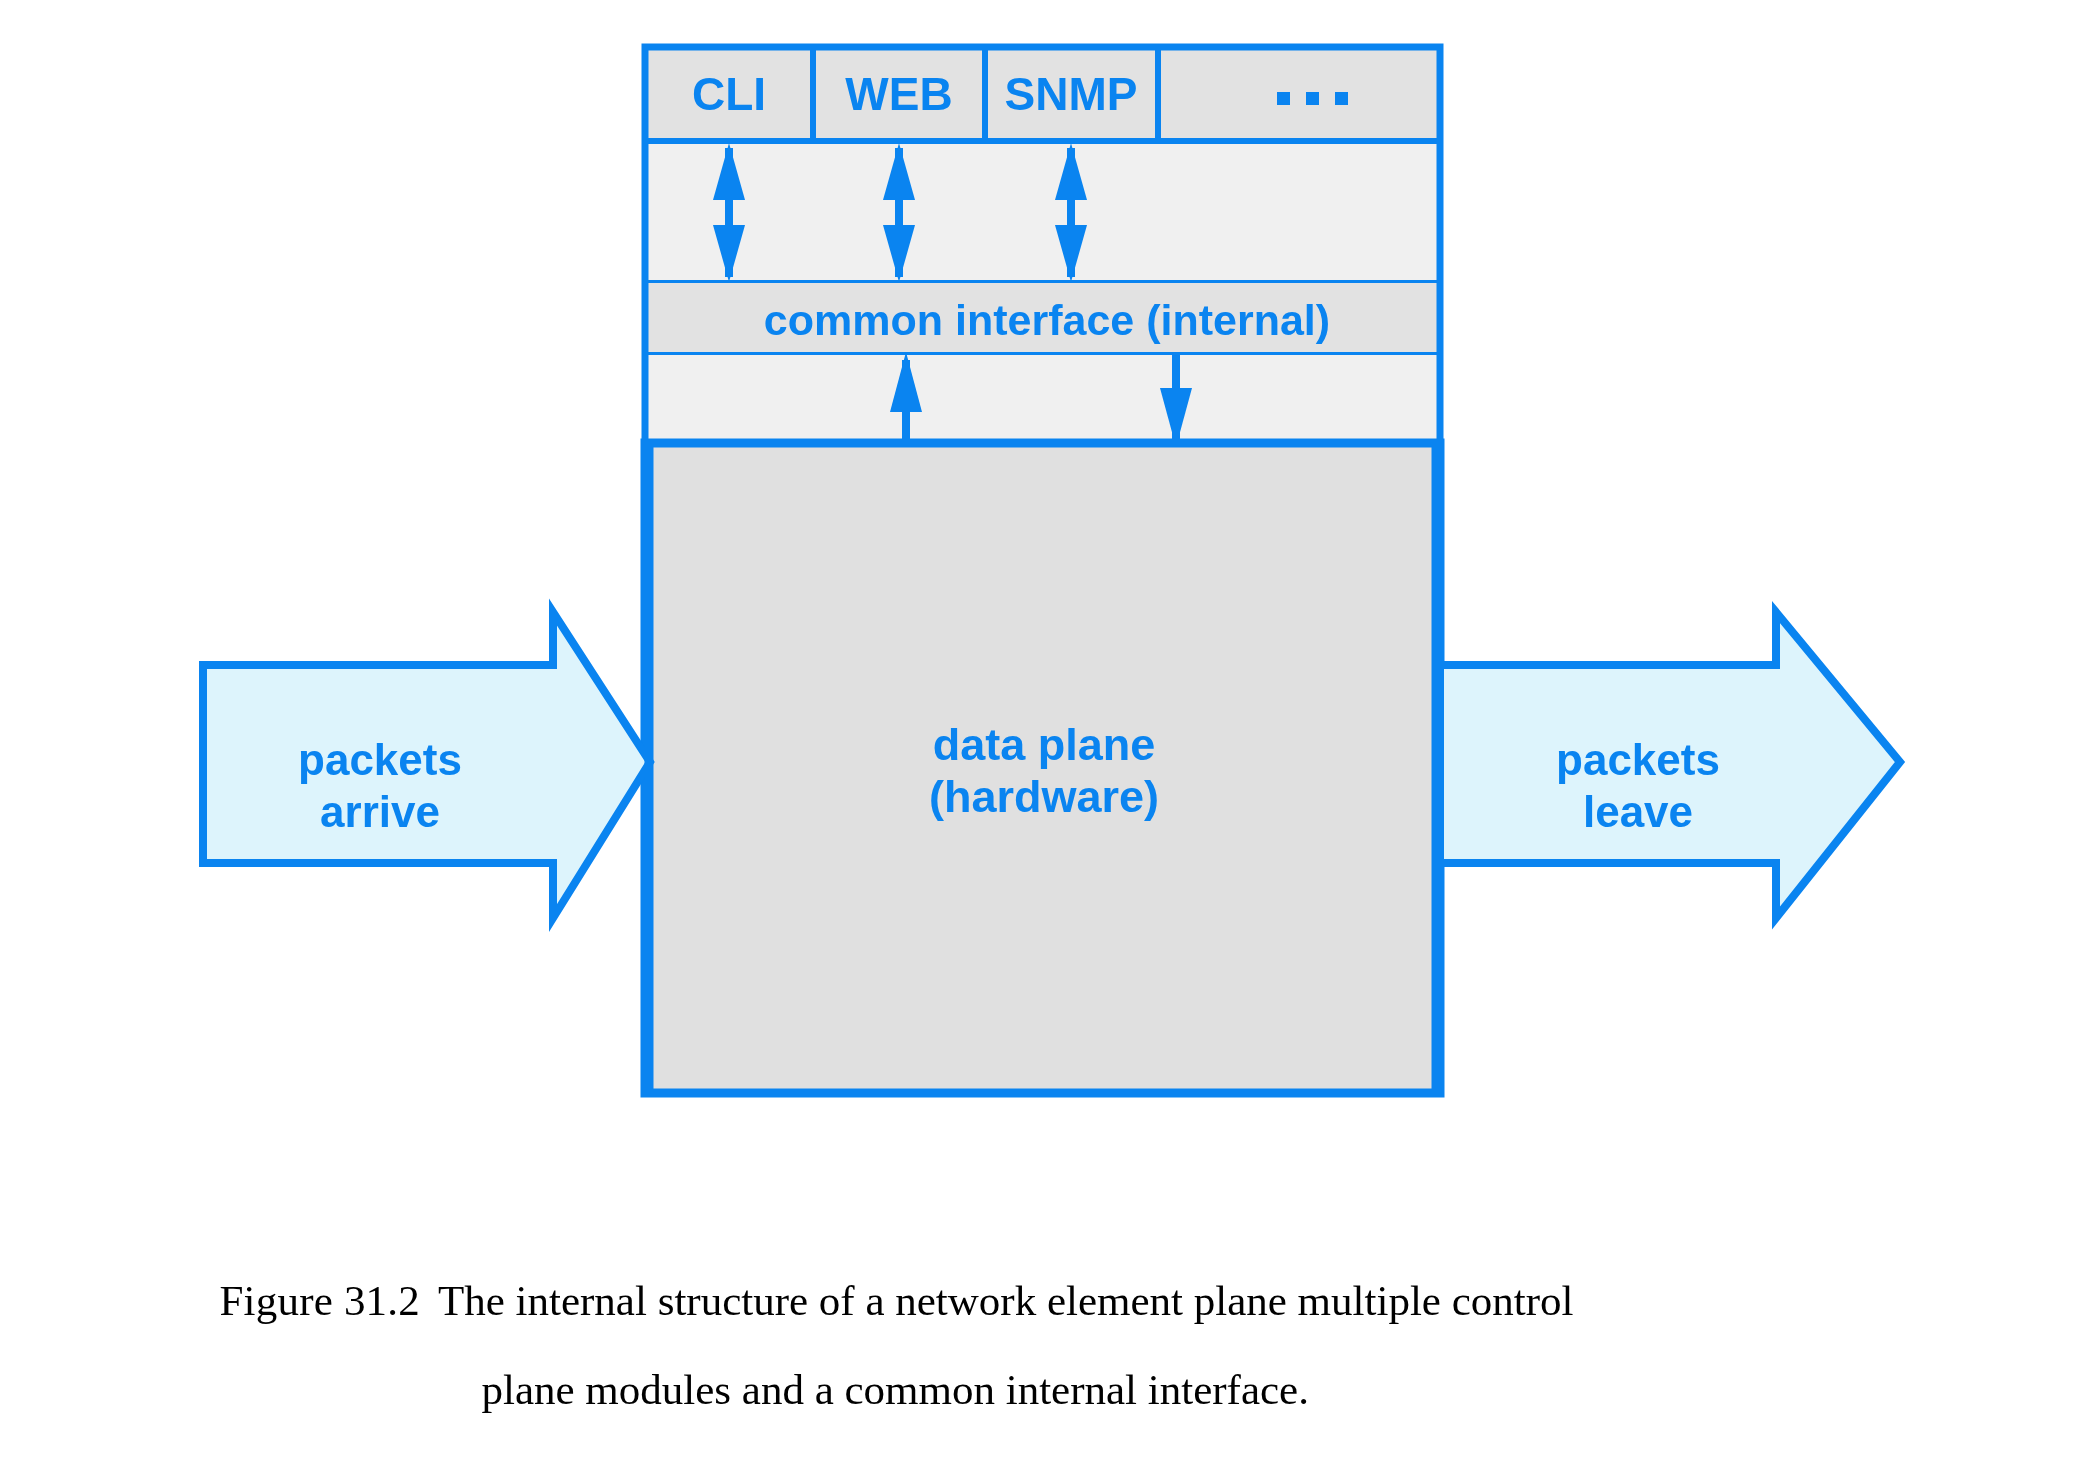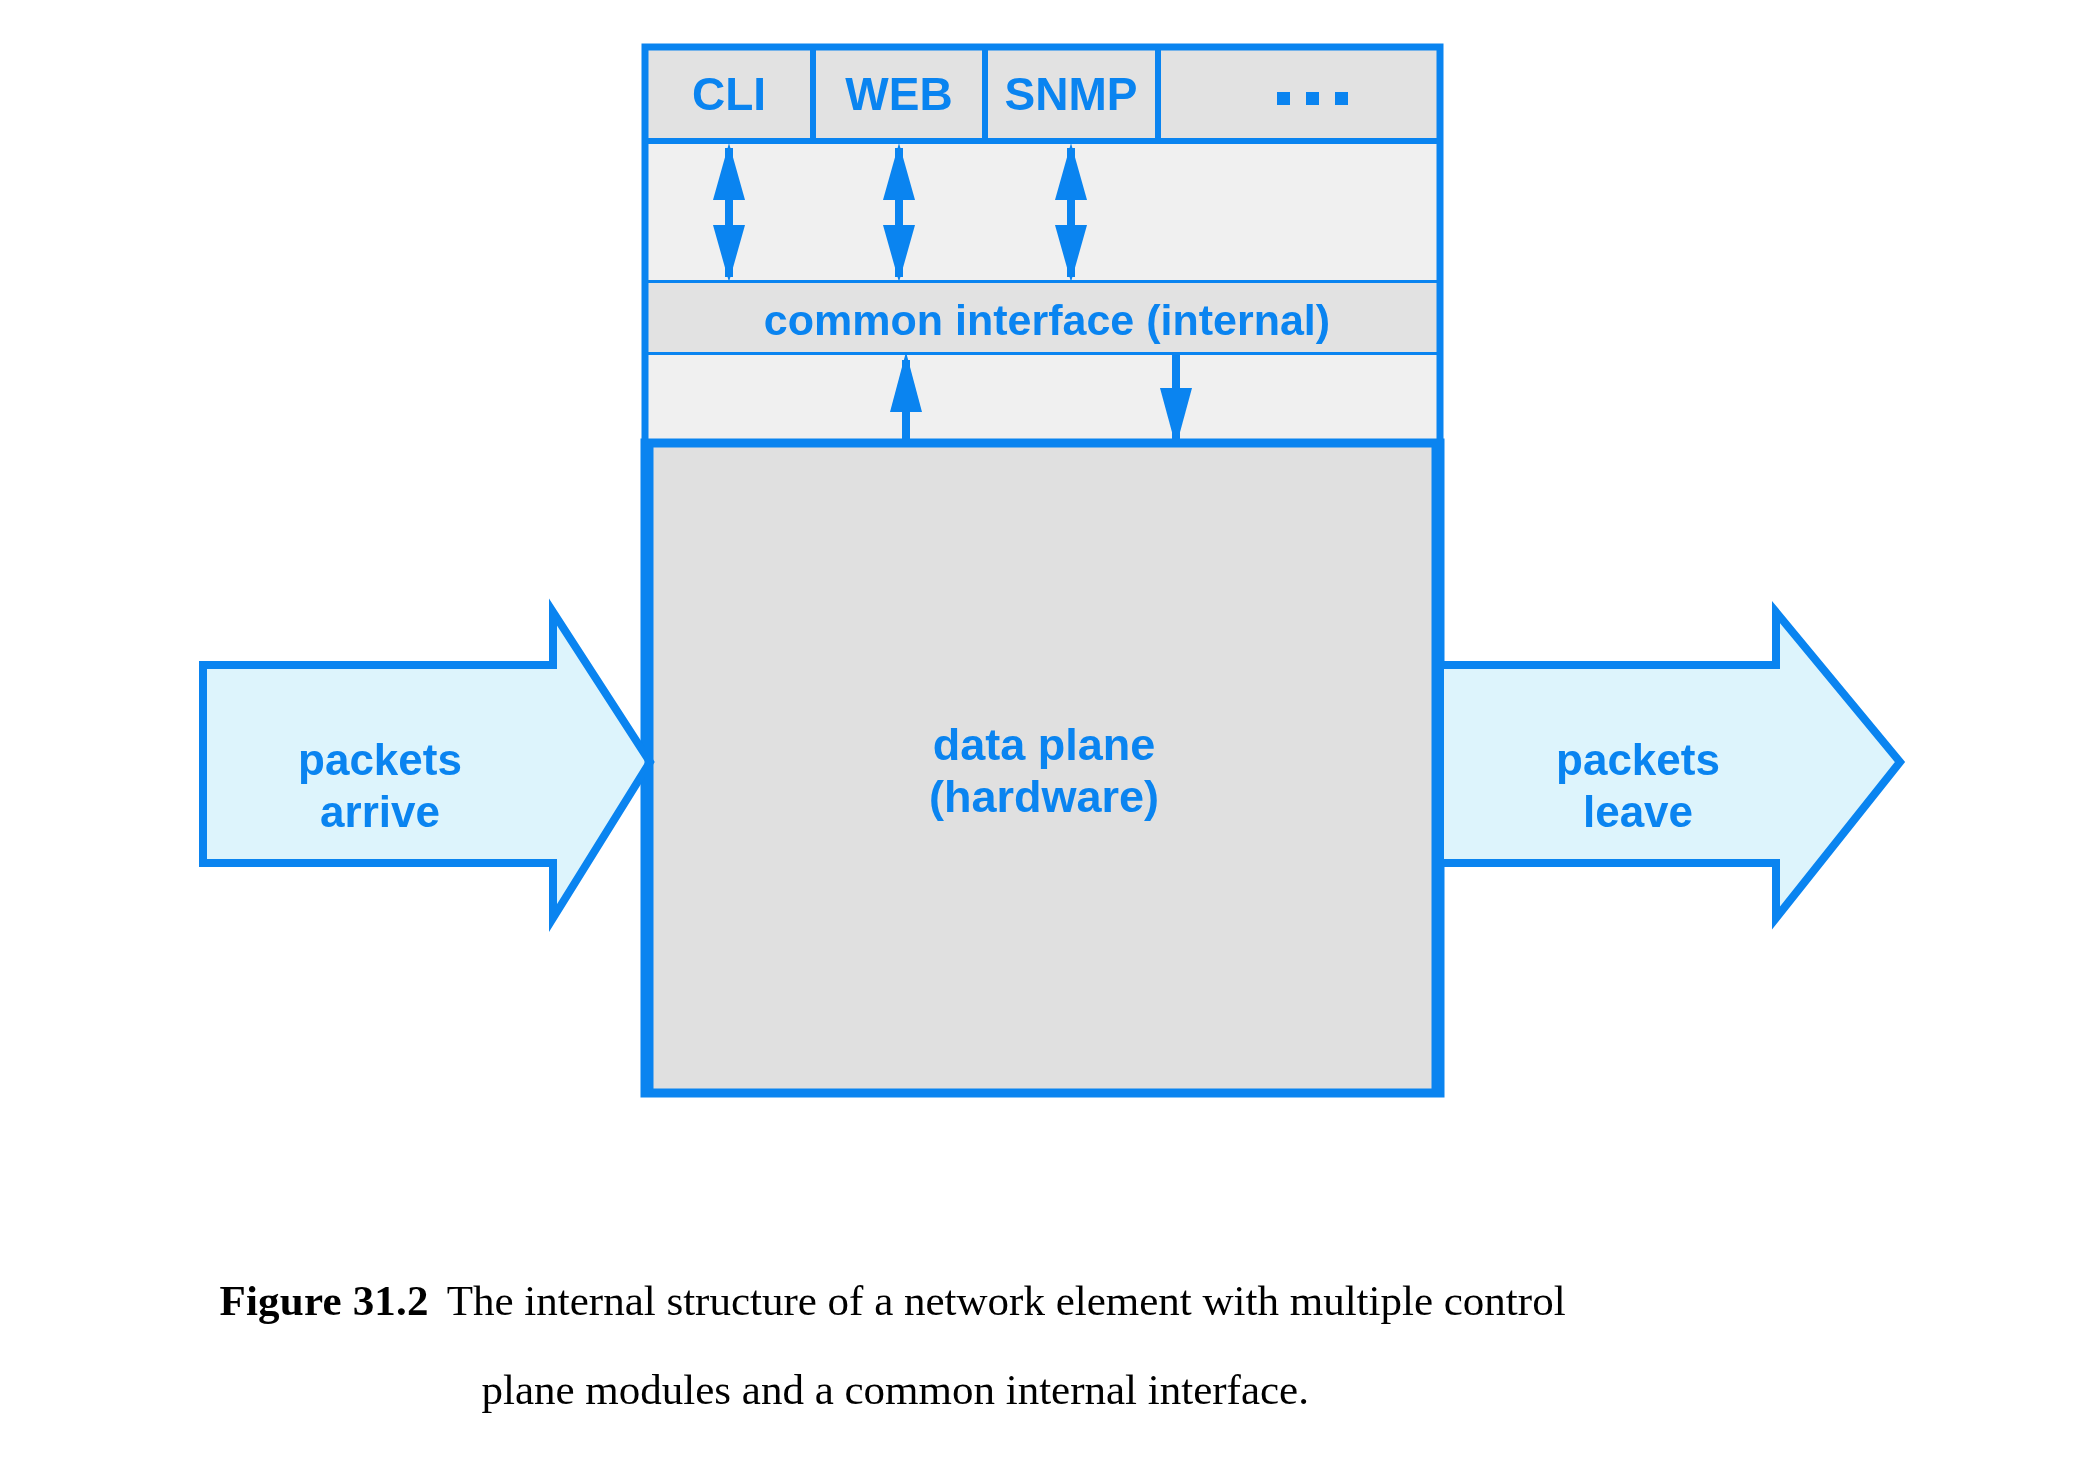--- a/index.html
+++ b/index.html
@@ -48,21 +48,21 @@
     line-height: 1.42;
   }
   .cap-line {
     white-space: nowrap;
   }
   .cap-line.second {
     padding-left: 262px;
     margin-top: 28px;
   }
   .cap-figlabel {
-    font-weight: bold;
+    font-weight: normal;
     letter-spacing: 0.2px;
   }
   .cap-gap { display: inline-block; width: 18px; }
 
   
   text.lbl {
     font-family: "Liberation Sans", sans-serif;
     fill: #0a84f0;
     font-weight: bold;
   }
@@ -168,21 +168,21 @@
     </g>
 
     <line x1="649" y1="447" x2="649" y2="1089" stroke="#0a84f0" stroke-width="9"></line>
     <line x1="1436" y1="447" x2="1436" y2="1089" stroke="#0a84f0" stroke-width="9"></line>
 
   </svg>
 
   <div class="cap-wrap">
     <div class="cap-inner">
       <div class="cap-line">
-        <span class="cap-figlabel">Figure 31.2</span><span class="cap-gap"></span><span>The internal structure of a network element with multiple control</span>
+        <span class="cap-figlabel">Figure 31.2</span><span class="cap-gap"></span><span>The internal structure of a network element plane multiple control</span>
       </div>
       <div class="cap-line second">
         <span>plane modules and a common internal interface.</span>
       </div>
     </div>
   </div>
 
 </div>
 
 </body></html>

